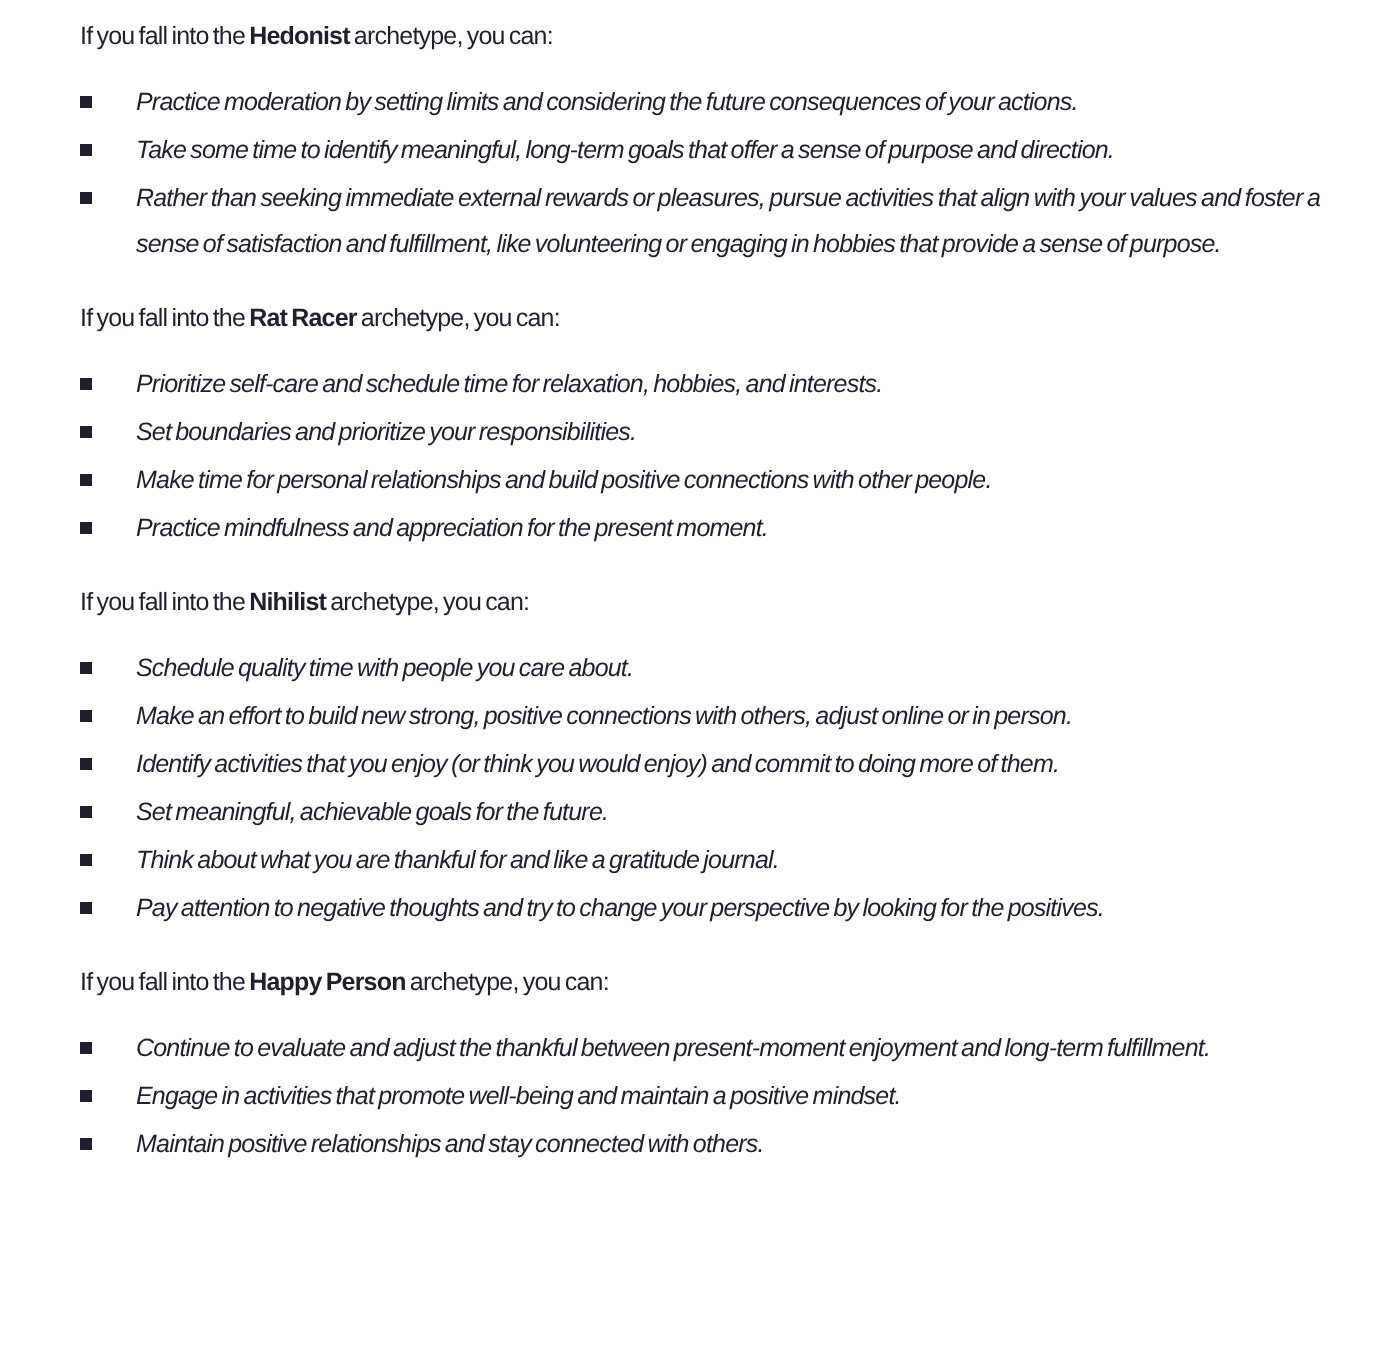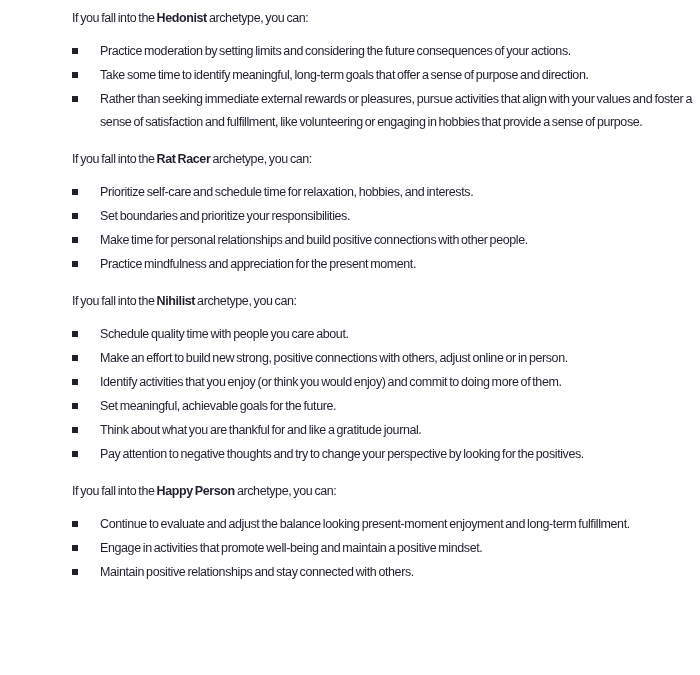--- a/index.html
+++ b/index.html
@@ -10,32 +10,33 @@
     overflow: hidden;
     background: #ffffff;
     color: #1f1f2e;
     padding: 9px 40px 0 40px;
     font-family: "Liberation Sans", sans-serif;
     font-size: 12.5px;
     line-height: 23px;
     letter-spacing: -0.4px;
     word-spacing: -1px;
   }
-  .doc { width: 100%; margin-left: 32px; }
+  .doc { width: 100%; }
   .section-heading {
     margin: 16px 0 0 0;
     line-height: 19px;
     font-weight: 400;
   }
   .section:first-child .section-heading { margin-top: 0; }
   .archetype { font-weight: 700; }
   ul.suggestions {
     list-style: none;
     margin: 12px 0 0 0;
     padding: 0;
+    font-style: italic;
   }
   ul.suggestions li {
     display: flex;
     align-items: flex-start;
     margin-bottom: 1px;
   }
   .marker-col {
     flex: 0 0 28px;
     width: 28px;
     padding-top: 8px;
@@ -152,21 +153,21 @@
     </ul>
   </div>
 
   <div class="section">
     <p class="section-heading"><span>If you fall into the </span><span class="archetype">Happy Person</span><span> archetype, you can:</span></p>
     <ul class="suggestions">
       <li>
           <span class="marker-col">
             <span class="sq"></span>
           </span>
-          <span class="li-text">Continue to evaluate and adjust the balance looking present-moment enjoyment and long-term fulfillment.</span>
+          <span class="li-text">Continue to evaluate and adjust the thankful between present-moment enjoyment and long-term fulfillment.</span>
         </li>
       <li>
           <span class="marker-col">
             <span class="sq"></span>
           </span>
           <span class="li-text">Engage in activities that promote well-being and maintain a positive mindset.</span>
         </li>
       <li>
           <span class="marker-col">
             <span class="sq"></span>

